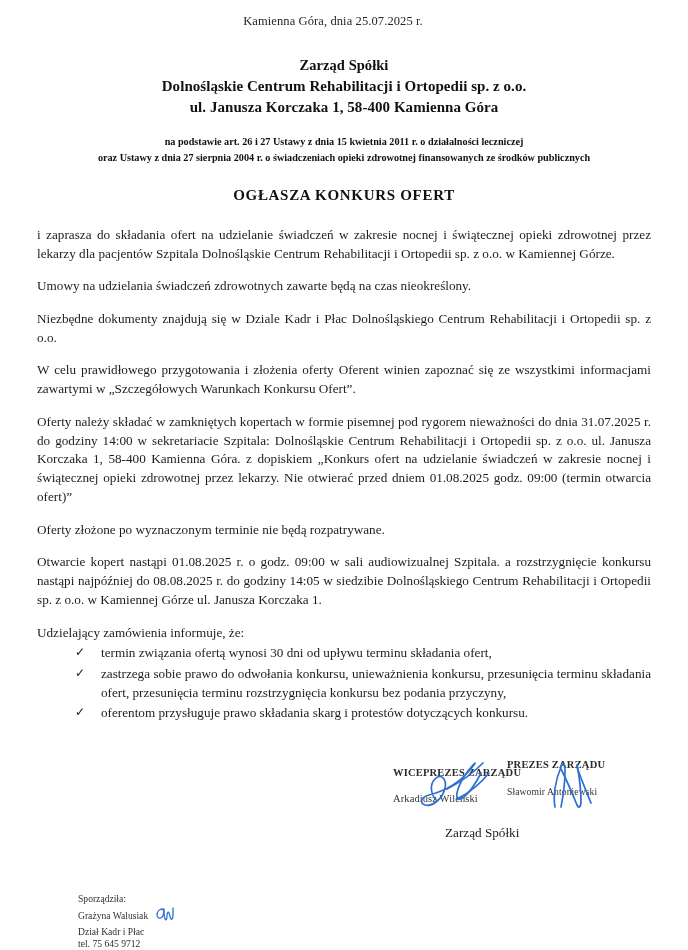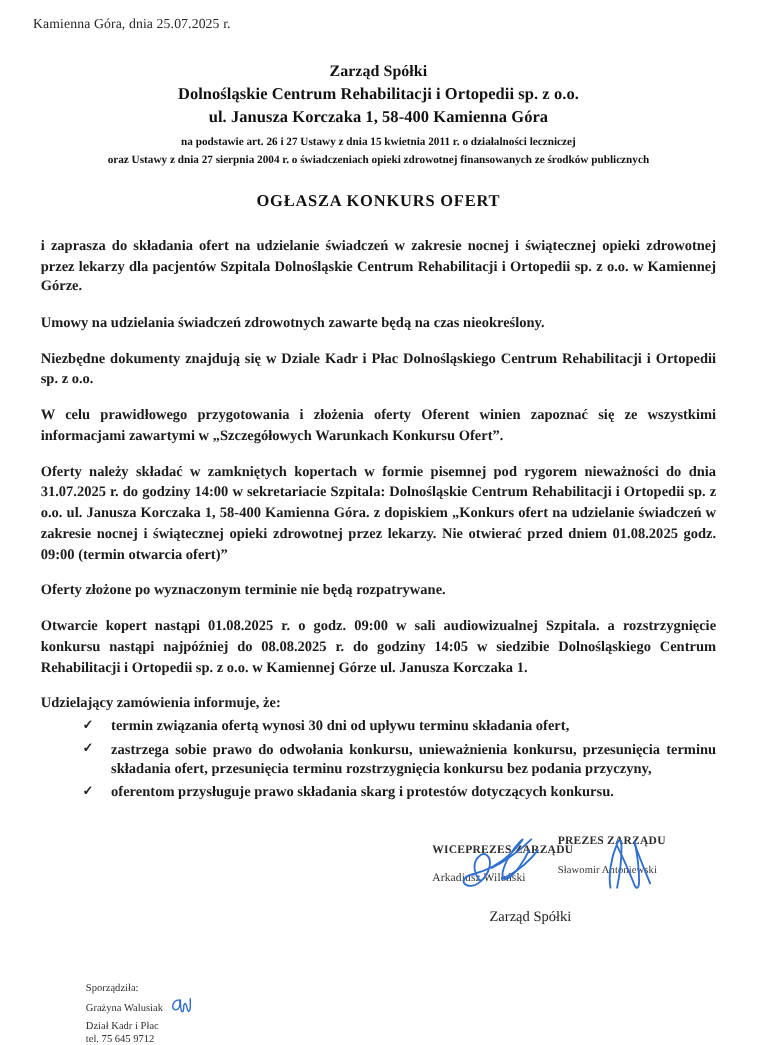--- a/index.html
+++ b/index.html
@@ -19,21 +19,21 @@
   .page {
     position: relative;
     width: 688px;
     height: 950px;
     box-sizing: border-box;
     padding: 0 30px;
   }
 
   
   .date-line {
-    text-align: left;
+    text-align: center;
     font-size: 12.5px;
     letter-spacing: 0.1px;
     padding-top: 14px;
     padding-right: 22px;
     color: #262626;
   }
 
   
   .doc-header {
     text-align: center;
@@ -48,37 +48,36 @@
   }
   .doc-header .h-org.l1 { font-size: 14.5px; }
   .doc-header .h-org.l2 { font-size: 15px; }
   .doc-header .h-org.l3 { font-size: 15px; text-align: center; }
   .doc-header .h-legal {
     font-weight: bold;
     font-size: 10.2px;
     line-height: 1.55;
     color: #111;
   }
-  .h-legal.first { margin-top: 4px; }
+  .h-legal.first { margin-top: 16px; }
 
   
   .doc-title {
     text-align: center;
     font-weight: bold;
     font-size: 15px;
     letter-spacing: 0.7px;
     margin-top: 21px;
     color: #111;
   }
 
   
   .body-wrap {
     margin-top: 22px;
     padding: 0 7px 0 7px;
-    font-weight: bold;
   }
   p.para {
     font-size: 13.2px;
     line-height: 1.42;
     text-align: justify;
     margin: 0 0 14px 0;
     color: #1c1c1c;
   }
 
   

